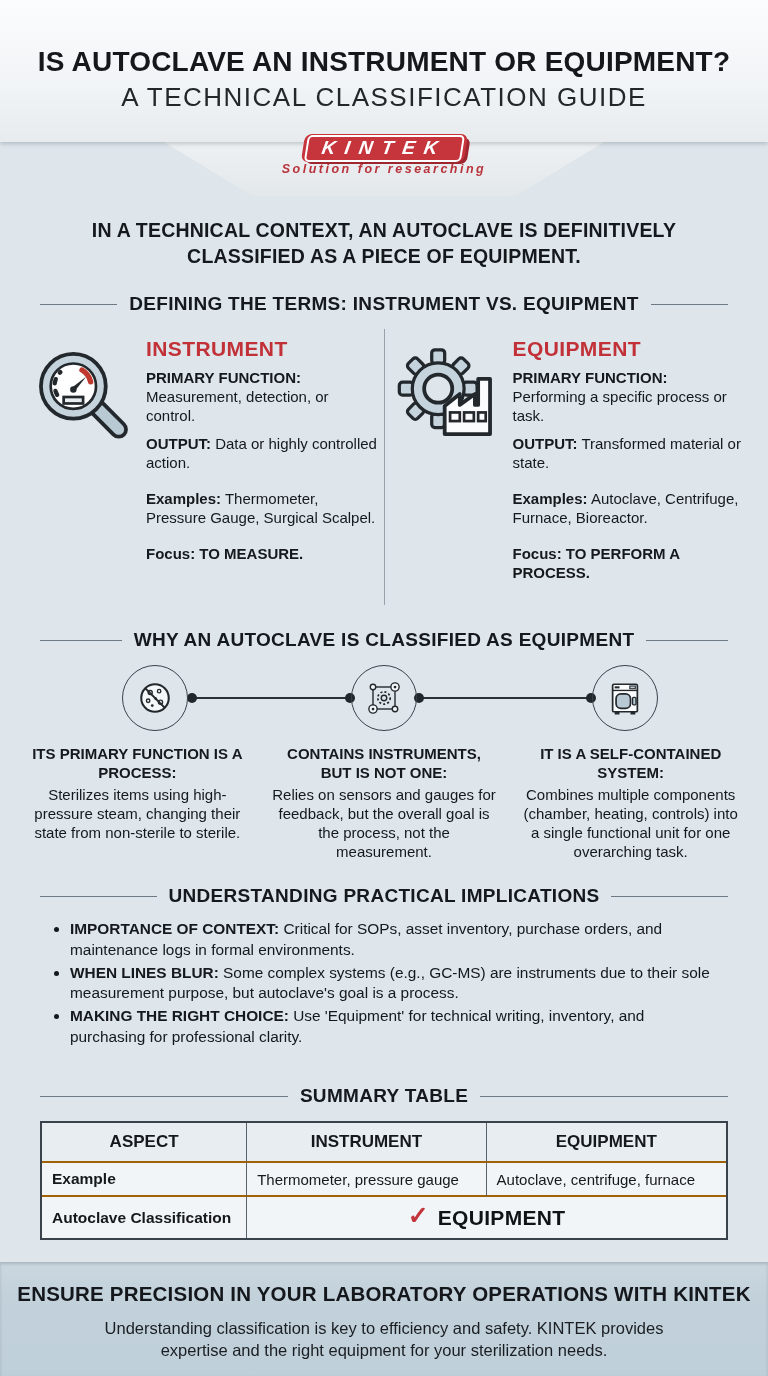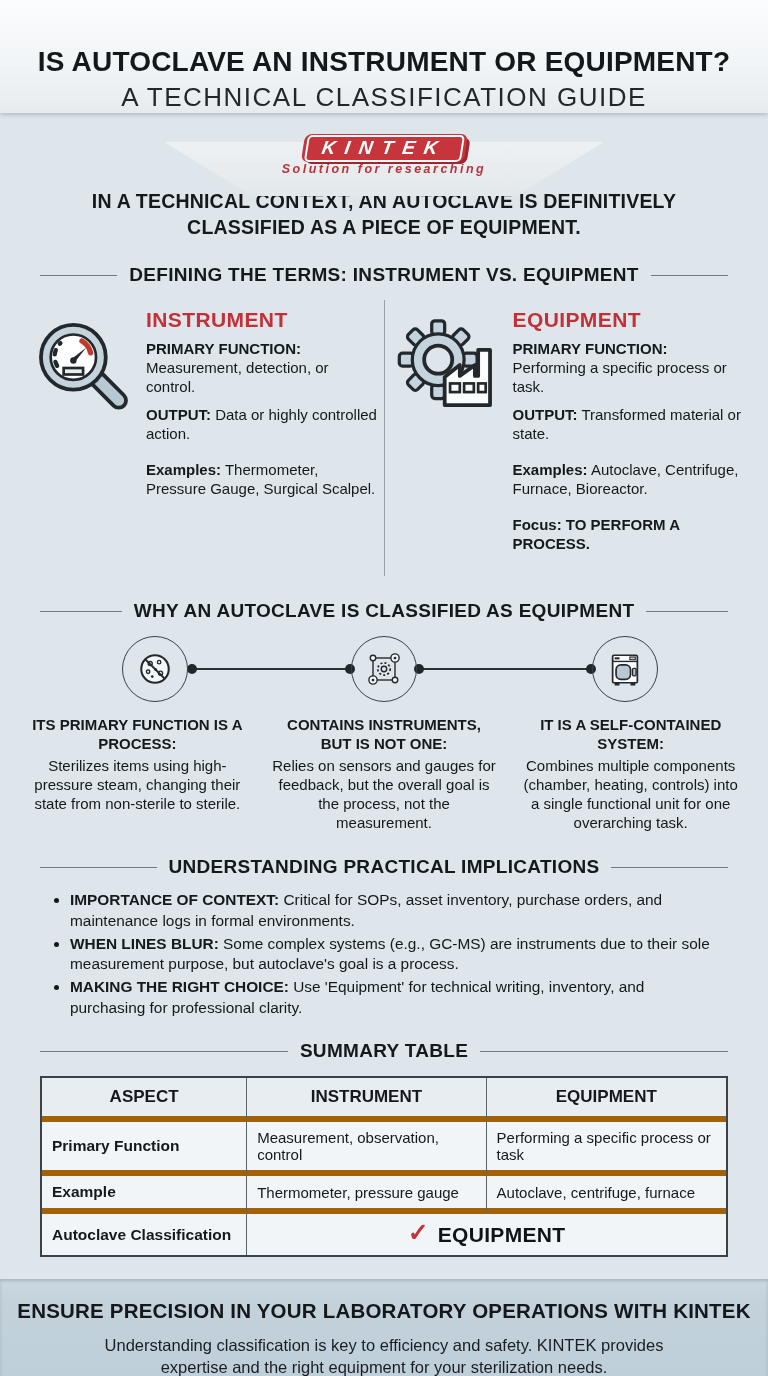--- a/index.html
+++ b/index.html
@@ -51,21 +51,21 @@
   .why-col p { font-size:15px; color:#15181c; line-height:1.27; }
 
   
   .bullets { margin:12px 46px 0 70px; }
   .bullets li { font-size:15.4px; color:#15181c; line-height:1.32; margin-bottom:3px; }
   .bullets b { font-weight:800; }
 
   
   .tbl { margin:14px 40px 0 40px; border:2px solid #3a434b; background:#f2f5f7; }
   .trow { display:grid; grid-template-columns:30% 35% 35%; }
-  .tcell { border-bottom:6px solid #a16207; border-right:1px solid #57626b; padding:7px 10px; font-size:15px; color:#15181c; display:flex; align-items:center; }
+  .tcell { border-bottom:2px solid #a16207; border-right:1px solid #57626b; padding:7px 10px; font-size:15px; color:#15181c; display:flex; align-items:center; }
   .trow .tcell:last-child { border-right:none; }
   .trow:last-child .tcell { border-bottom:none; }
   .thead .tcell { background:#e7edf0; font-size:17px; font-weight:800; justify-content:center; padding:9px 10px; }
   .tcell.aspect { font-weight:800; font-size:15.5px; }
   .tcell.merged { grid-column:2 / 4; justify-content:center; gap:9px; padding:8px; }
   .check { color:#c2333b; font-size:25px; font-weight:900; line-height:1; transform:translateY(-2px); }
   .class-val { font-size:21px; font-weight:900; color:#111417; letter-spacing:.3px; }
 
   
   .footer { flex:1; margin-top:22px; background:linear-gradient(180deg,#cbd8e0 0%,#c2d1da 30%,#bfcfd9 100%); box-shadow:inset 0 2px 3px rgba(70,85,95,.25); text-align:center; padding-top:20px; }
@@ -112,20 +112,21 @@
             <polygon points="40,42 43,45 54,31" fill="#23282d"></polygon>
             <circle cx="42" cy="43" r="3" fill="#23282d"></circle>
             <rect x="33" y="50" width="18" height="6" fill="#e8edf0" stroke="#23282d" stroke-width="2.5"></rect>
           </svg>
         </div>
         <div class="texts">
           <div class="col-title">INSTRUMENT</div>
           <p><b>PRIMARY FUNCTION:</b><br><span>Measurement, detection, or control.</span></p>
           <p><b>OUTPUT:</b> <span>Data or highly controlled action.</span></p>
           <p class="gap"><b>Examples:</b> <span>Thermometer, Pressure Gauge, Surgical Scalpel.</span></p>
+          <p class="gap"><b>Focus:</b> <b>TO MEASURE.</b></p>
         </div>
       </div>
 
       <div class="col">
         <div class="icon-box">
           <svg width="108" height="100" viewBox="0 0 100 92">
             <g>
               <rect x="34" y="6" width="12" height="13" rx="3" fill="#c5d3dd" stroke="#23282d" stroke-width="3"></rect>
               <rect x="34" y="6" width="12" height="13" rx="3" fill="#c5d3dd" stroke="#23282d" stroke-width="3" transform="rotate(45 40 42)"></rect>
               <rect x="34" y="6" width="12" height="13" rx="3" fill="#c5d3dd" stroke="#23282d" stroke-width="3" transform="rotate(90 40 42)"></rect>
@@ -221,38 +222,33 @@
       <span class="tx">UNDERSTANDING PRACTICAL IMPLICATIONS</span>
       <span class="ln"></span>
     </div>
 
     <ul class="bullets">
       <li><b>IMPORTANCE OF CONTEXT:</b> <span>Critical for SOPs, asset inventory, purchase orders, and maintenance logs in formal environments.</span></li>
       <li><b>WHEN LINES BLUR:</b> <span>Some complex systems (e.g., GC-MS) are instruments due to their sole measurement purpose, but autoclave's goal is a process.</span></li>
       <li><b>MAKING THE RIGHT CHOICE:</b> <span>Use 'Equipment' for technical writing, inventory, and purchasing for professional clarity.</span></li>
     </ul>
 
-    <div class="sec-head" style="margin-top:22px;justify-content:center;">
+    <div class="sec-head" style="margin-top:38px;justify-content:center;">
       <span class="ln"></span>
       <span class="tx">SUMMARY TABLE</span>
       <span class="ln"></span>
     </div>
 
     <div class="tbl">
       <div class="trow thead">
         <div class="tcell">ASPECT</div>
         <div class="tcell">INSTRUMENT</div>
         <div class="tcell">EQUIPMENT</div>
       </div>
       <div class="trow">
-        <div class="tcell aspect">Primary Function</div>
-        <div class="tcell">Measurement, observation, control</div>
-        <div class="tcell">Performing a specific process or task</div>
-      </div>
-      <div class="trow">
         <div class="tcell aspect">Example</div>
         <div class="tcell">Thermometer, pressure gauge</div>
         <div class="tcell">Autoclave, centrifuge, furnace</div>
       </div>
       <div class="trow">
         <div class="tcell aspect">Autoclave Classification</div>
         <div class="tcell merged">
           <span class="check">✓</span>
           <span class="class-val">EQUIPMENT</span>
         </div>

